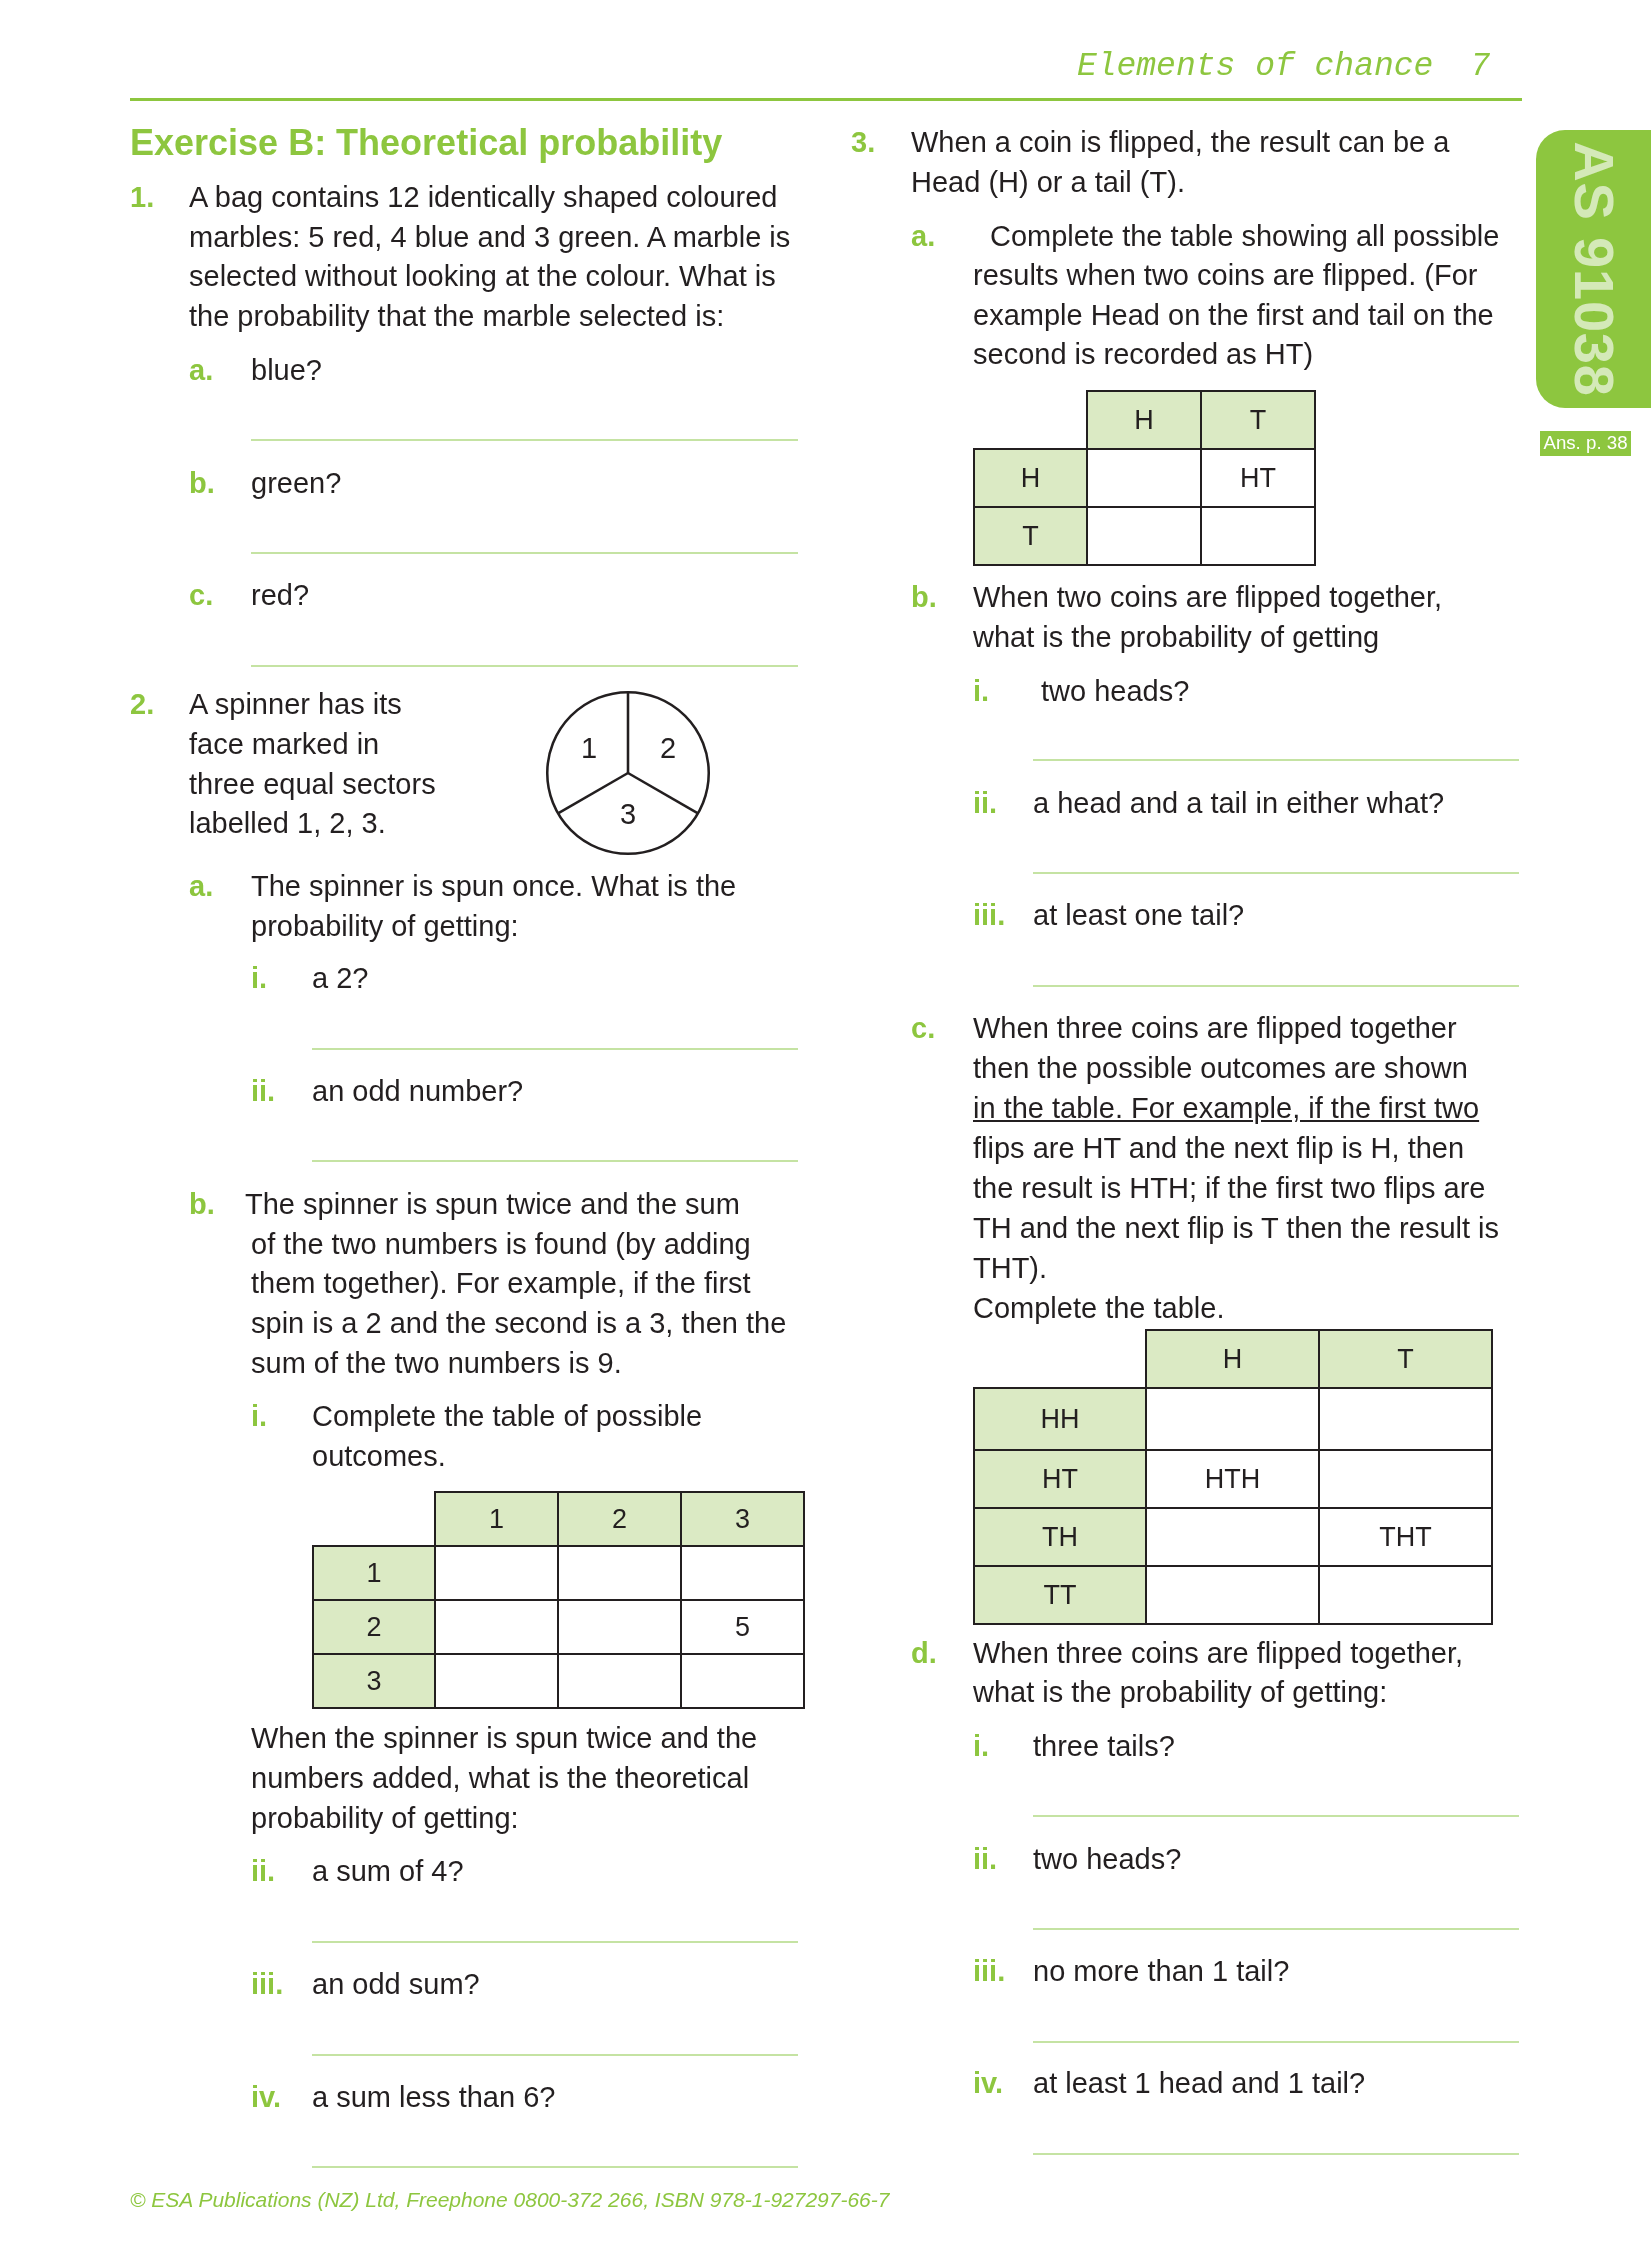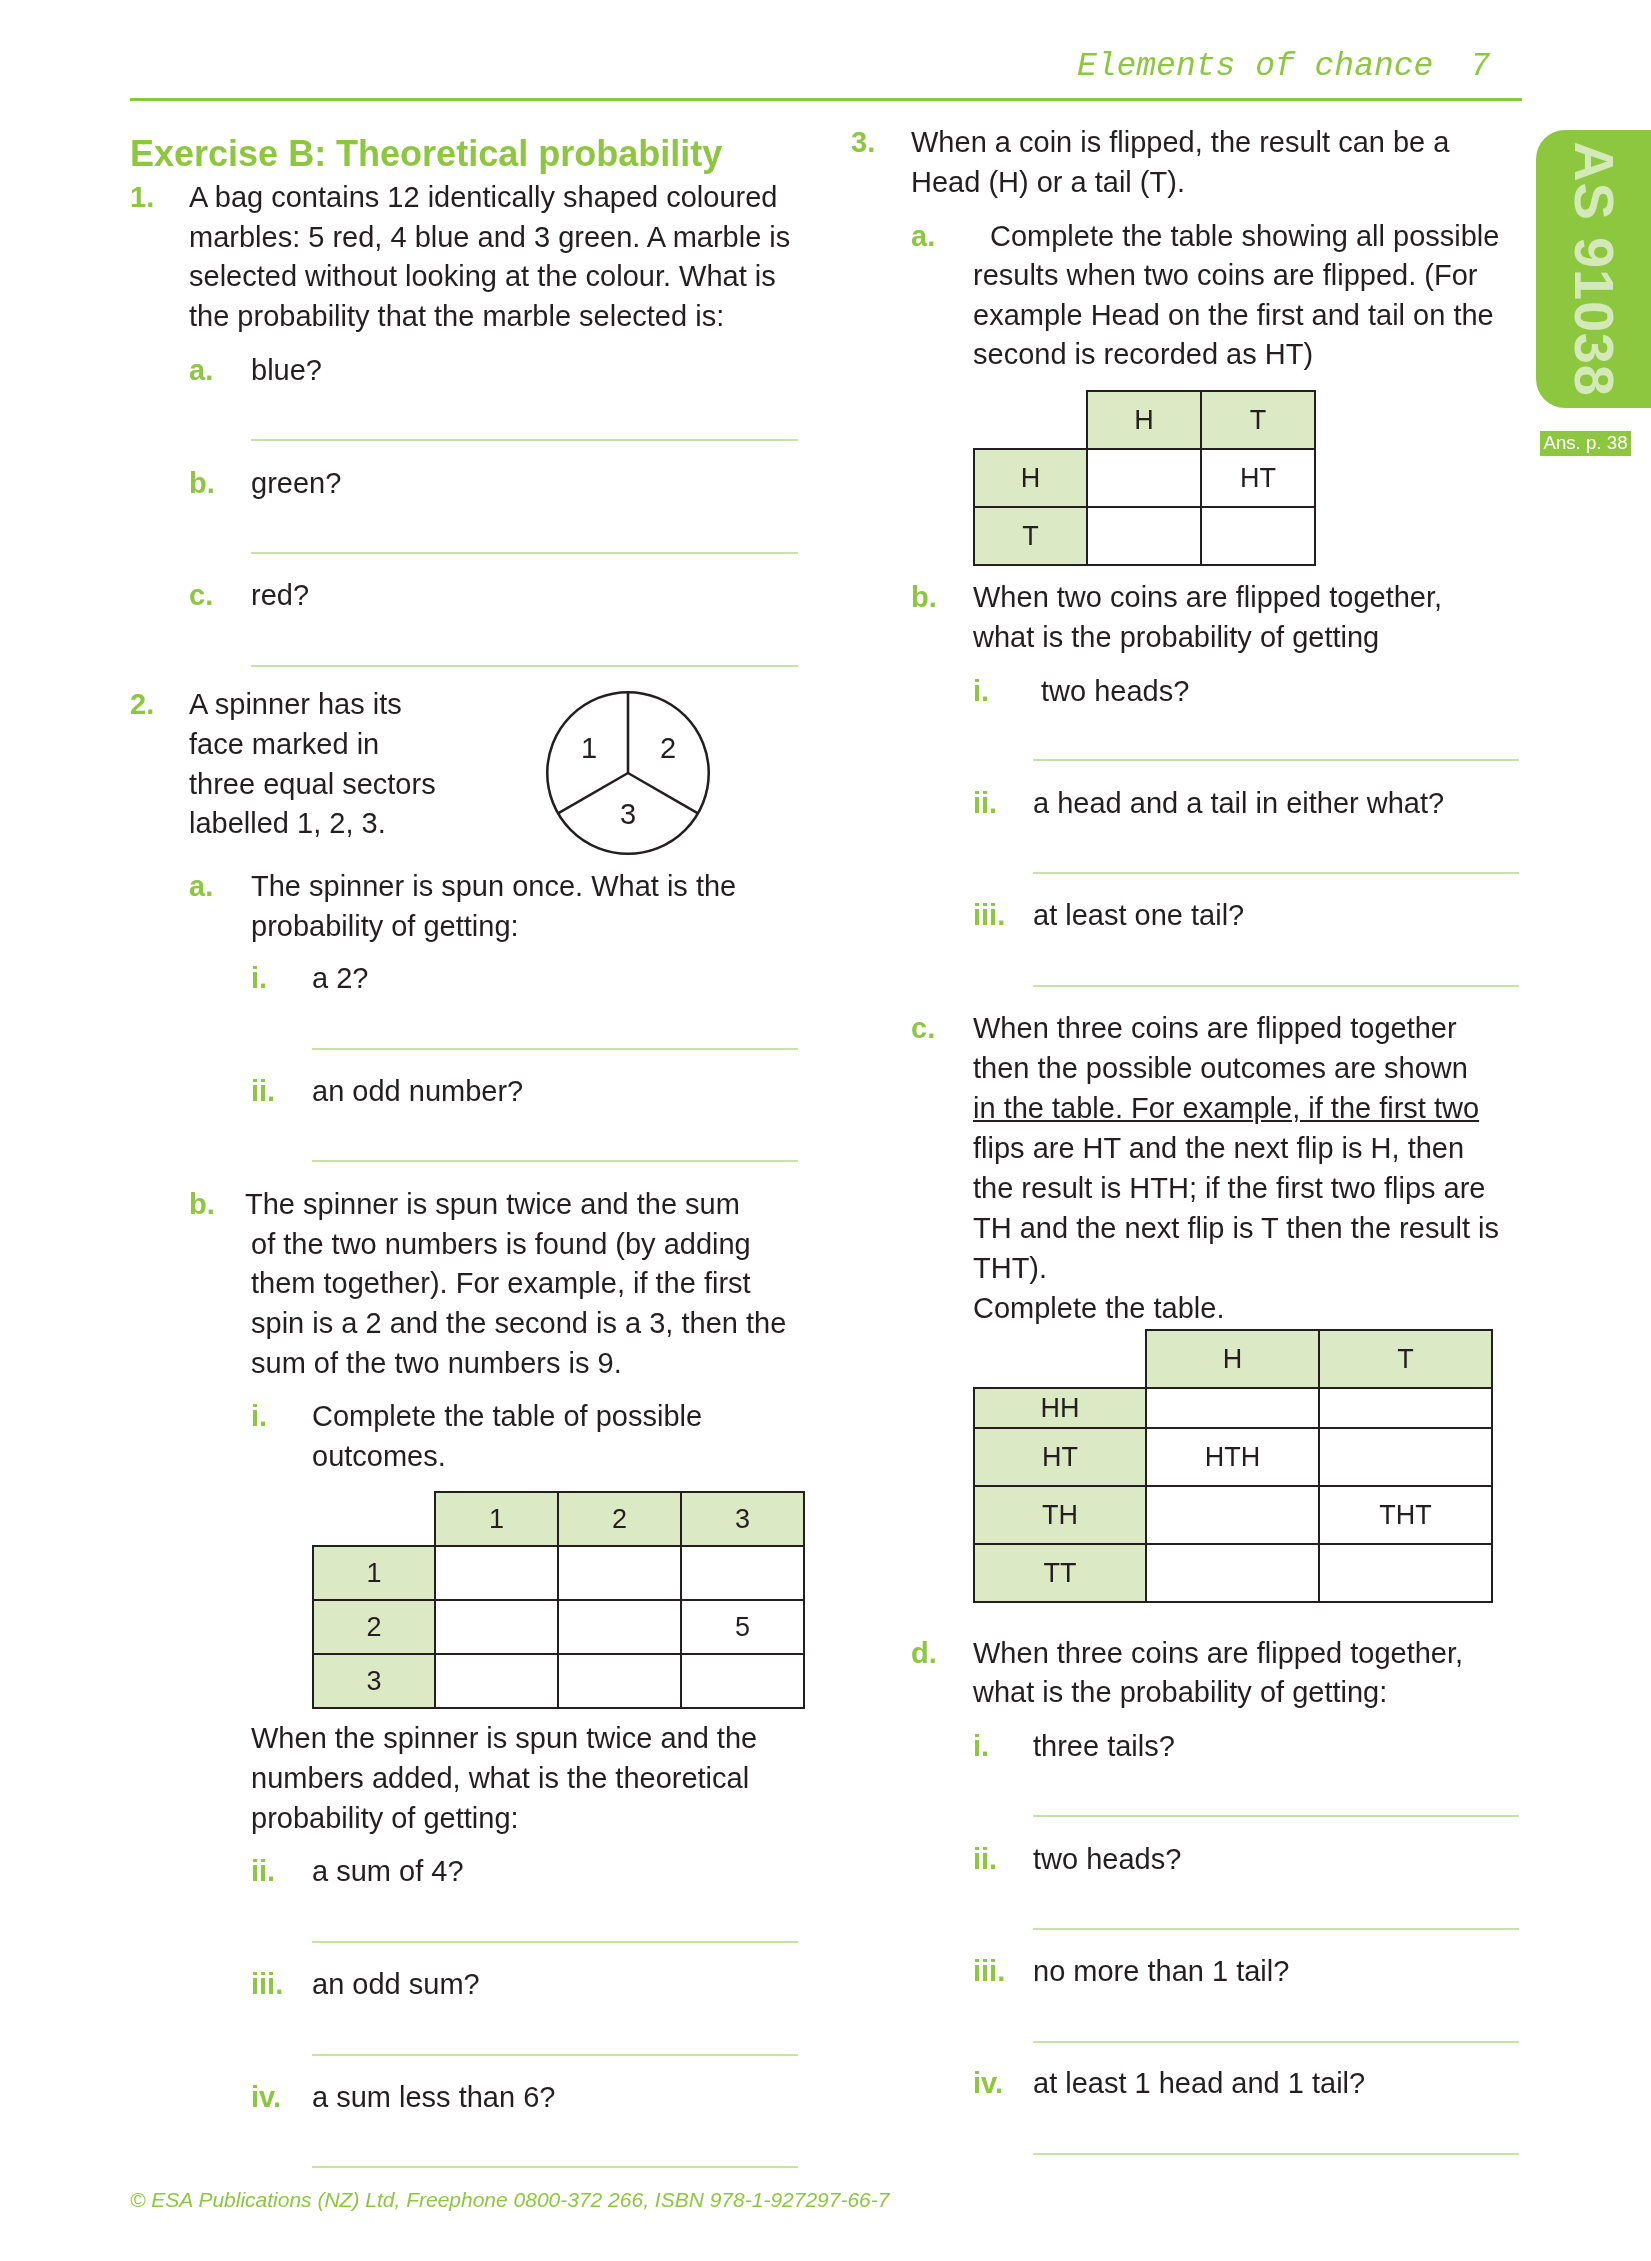--- a/index.html
+++ b/index.html
@@ -31,21 +31,21 @@
   <span>Elements of chance</span>
   <span style="margin-left:17px;">7</span>
 </div>
 <div class="abs rule" style="left:130px; top:98px; width:1392px;"></div>
 
 <div class="tab">
   <div class="tab-text">AS 91038</div>
 </div>
 <div class="ans-ref">Ans. p. 38</div>
 
-<div class="abs title" style="left:130px; top:133px;text-align:right;">Exercise B: Theoretical probability</div>
+<div class="abs title" style="left:130px; top:122px;text-align:right;">Exercise B: Theoretical probability</div>
 
 <div class="abs txt g" style="left:130px; top:177px;">1.</div>
 <div class="abs txt" style="left:189px; top:177px;">A bag contains 12 identically shaped coloured</div>
 <div class="abs txt" style="left:189px; top:217px;">marbles: 5 red, 4 blue and 3 green. A marble is</div>
 <div class="abs txt" style="left:189px; top:256px;">selected without looking at the colour. What is</div>
 <div class="abs txt" style="left:189px; top:296px;">the probability that the marble selected is:</div>
 
 <div class="abs txt g" style="left:189px; top:350px;">a.</div>
 <div class="abs txt" style="left:251px; top:350px;">blue?</div>
 <div class="ans-line" style="left:251px; top:439px; width:547px;"></div>
@@ -198,21 +198,21 @@
 <div class="abs txt" style="left:973px; top:1248px;">THT).</div>
 <div class="abs txt" style="left:973px; top:1288px;">Complete the table.</div>
 
 <table class="grid" style="left:973px; top:1329px;">
   <tbody>
       <tr style="height:58px;">
     <td class="blank" style="width:171px;"></td>
     <td class="hd" style="width:171px;">H</td>
     <td class="hd" style="width:171px;">T</td>
   </tr>
-  <tr style="height:40px;">
+  <tr style="height:62px;">
     <td class="hd">HH</td>
     <td></td>
     <td></td>
   </tr>
   <tr style="height:58px;">
     <td class="hd">HT</td>
     <td>HTH</td>
     <td></td>
   </tr>
   <tr style="height:58px;">

